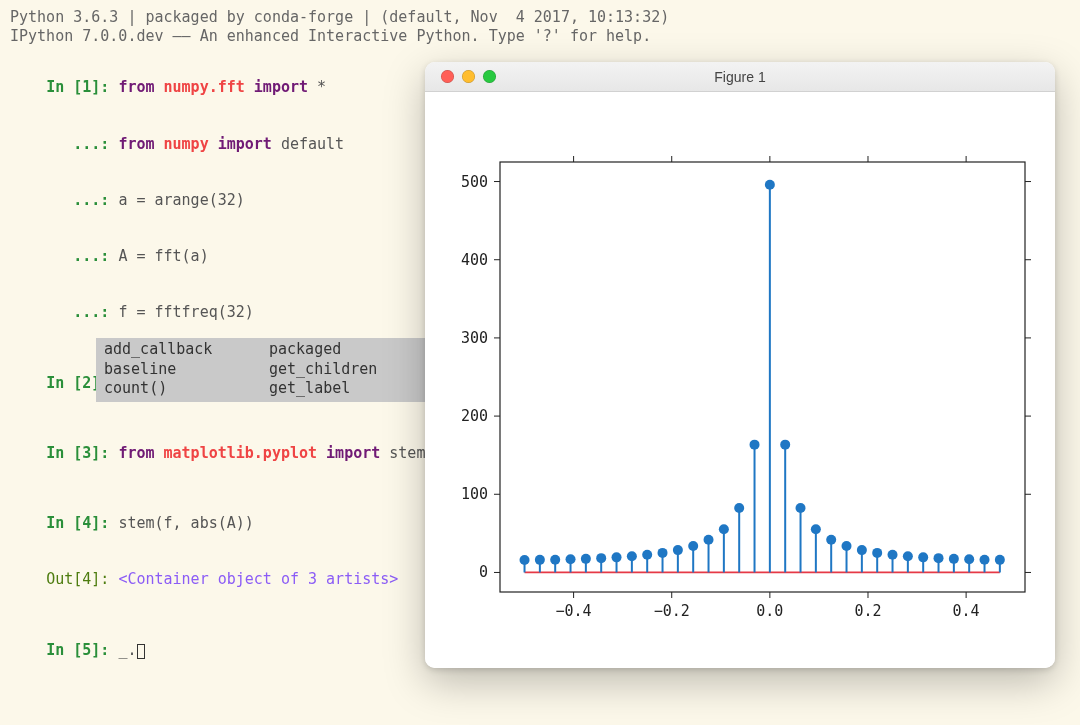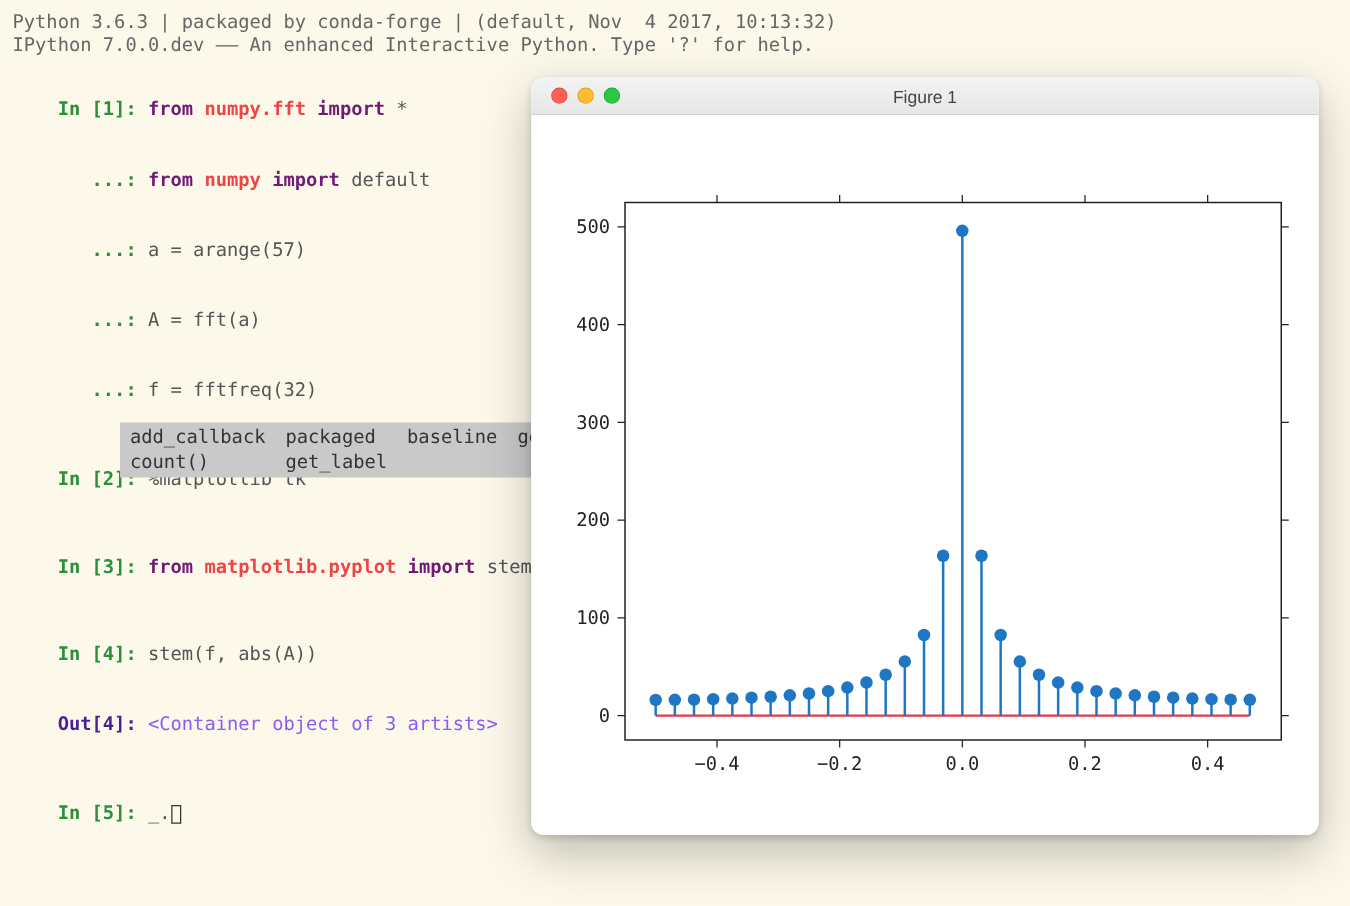--- a/index.html
+++ b/index.html
@@ -14,21 +14,21 @@
       padding: 8px 10px;
       color: #666;
     }
     .hdr-line { line-height: 1.25; white-space: pre; }
 
     .code-block { margin-top: 14px; }
     .code-line { line-height: 1.25; white-space: pre; }
 
     .tok-prompt-in { color: #2a8f3a; font-weight: bold; }
     .tok-prompt-cont { color: #2a8f3a; font-weight: bold; }
-    .tok-prompt-out { color: #4c1d95; font-weight: bold; }
+    .tok-prompt-out { color: #4d7c0f; font-weight: normal; }
     .tok-kw { color: #701a75; font-weight: bold; }
     .tok-mod { color: #ef4444; font-weight: bold; }
     .tok-name { color: #555; }
     .tok-out { color: #8b5cf6; }
 
     .cursor-box {
       display: inline-block;
       width: 8px; height: 15px;
       border: 1px solid #333;
       vertical-align: text-bottom;
@@ -38,21 +38,21 @@
     .autocomplete {
       position: absolute;
       left: 96px;
       top: 338px;
       background: #c9c9c9;
       color: #333;
       padding: 2px 8px 3px 8px;
       line-height: 1.3;
       width: 330px;
       display: grid;
-      grid-template-columns: 1fr 1fr 1fr 1fr;
+      grid-template-columns: 1fr 1fr;
       column-gap: 16px;
       font-family: inherit;
     }
     .autocomplete .ac-item { white-space: pre; }
 
     
     .figure-window {
       position: absolute;
       left: 425px;
       top: 62px;
@@ -101,21 +101,21 @@
 </div>
 
 <div class="code-block">
   <div class="code-line">
     <span class="tok-prompt-in">In [1]: </span><span class="tok-kw">from</span><span> </span><span class="tok-mod">numpy.fft</span><span> </span><span class="tok-kw">import</span><span class="tok-name"> *</span>
   </div>
   <div class="code-line">
     <span class="tok-prompt-cont">   ...: </span><span class="tok-kw">from</span><span> </span><span class="tok-mod">numpy</span><span> </span><span class="tok-kw">import</span><span class="tok-name"> default</span>
   </div>
   <div class="code-line">
-    <span class="tok-prompt-cont">   ...: </span><span class="tok-name">a = arange(57)</span>
+    <span class="tok-prompt-cont">   ...: </span><span class="tok-name">a = arange(32)</span>
   </div>
   <div class="code-line">
     <span class="tok-prompt-cont">   ...: </span><span class="tok-name">A = fft(a)</span>
   </div>
   <div class="code-line">
     <span class="tok-prompt-cont">   ...: </span><span class="tok-name">f = fftfreq(32)</span>
   </div>
 </div>
 
 <div class="code-block">

